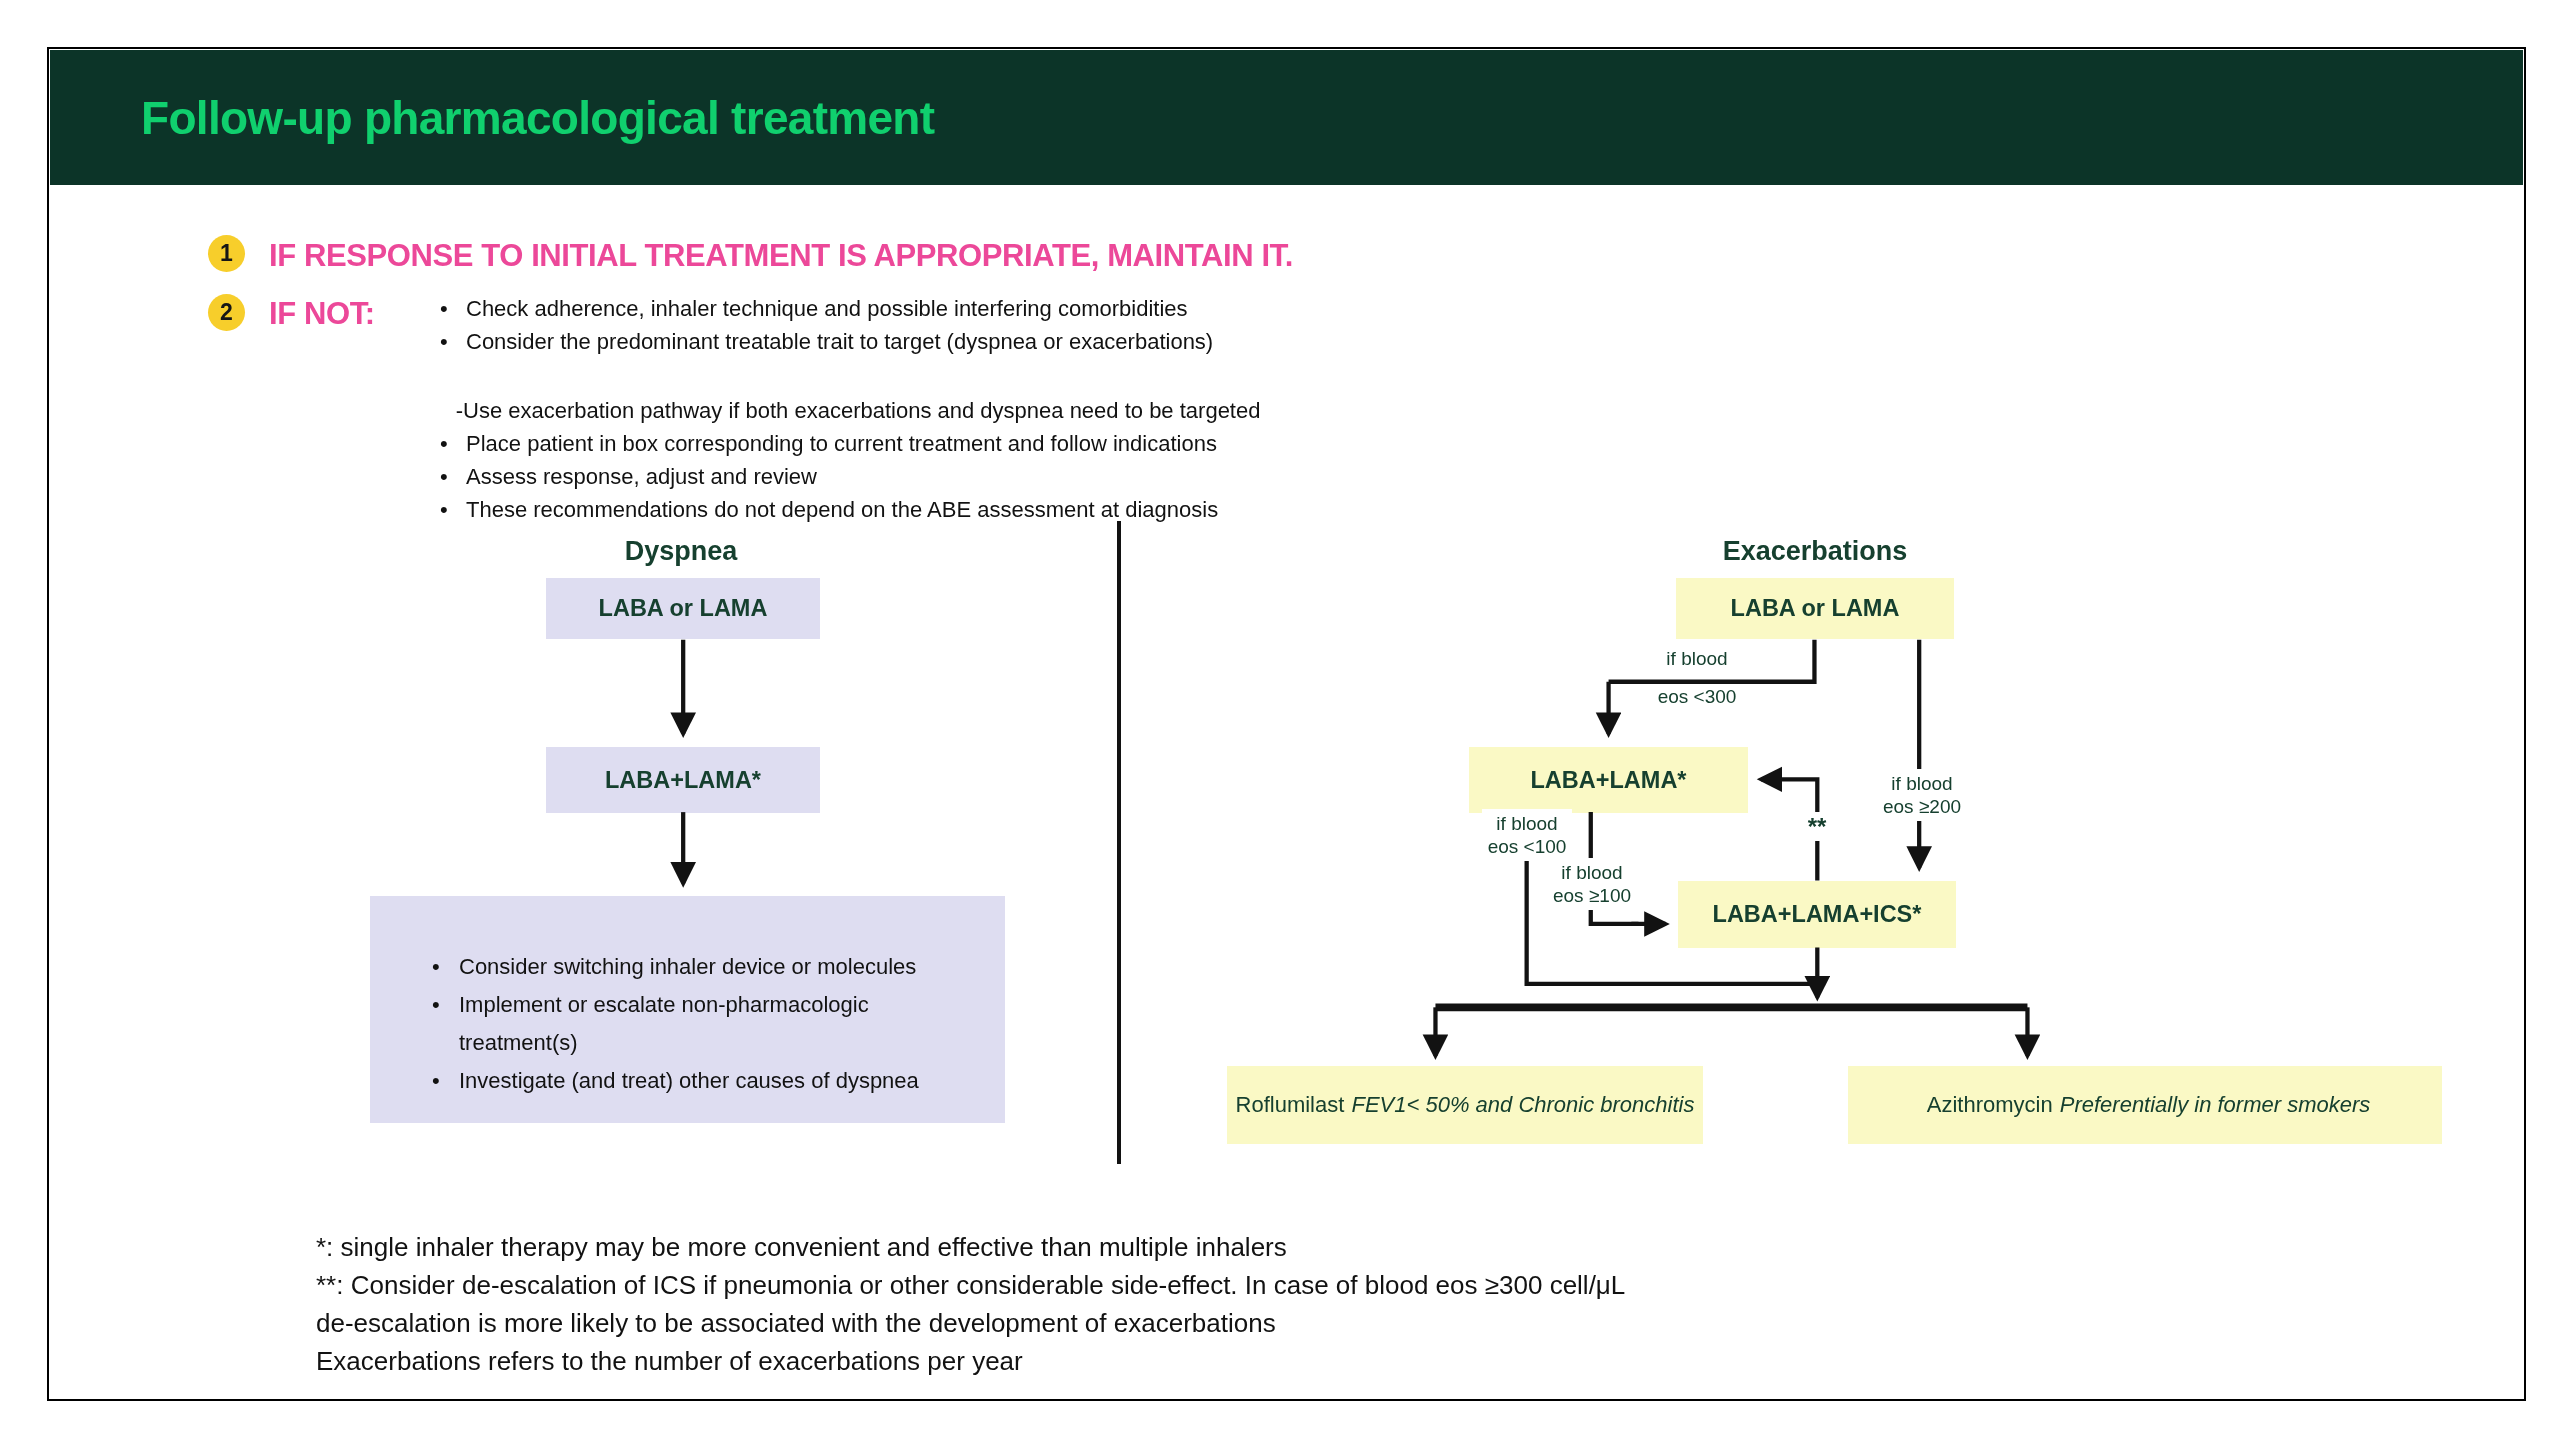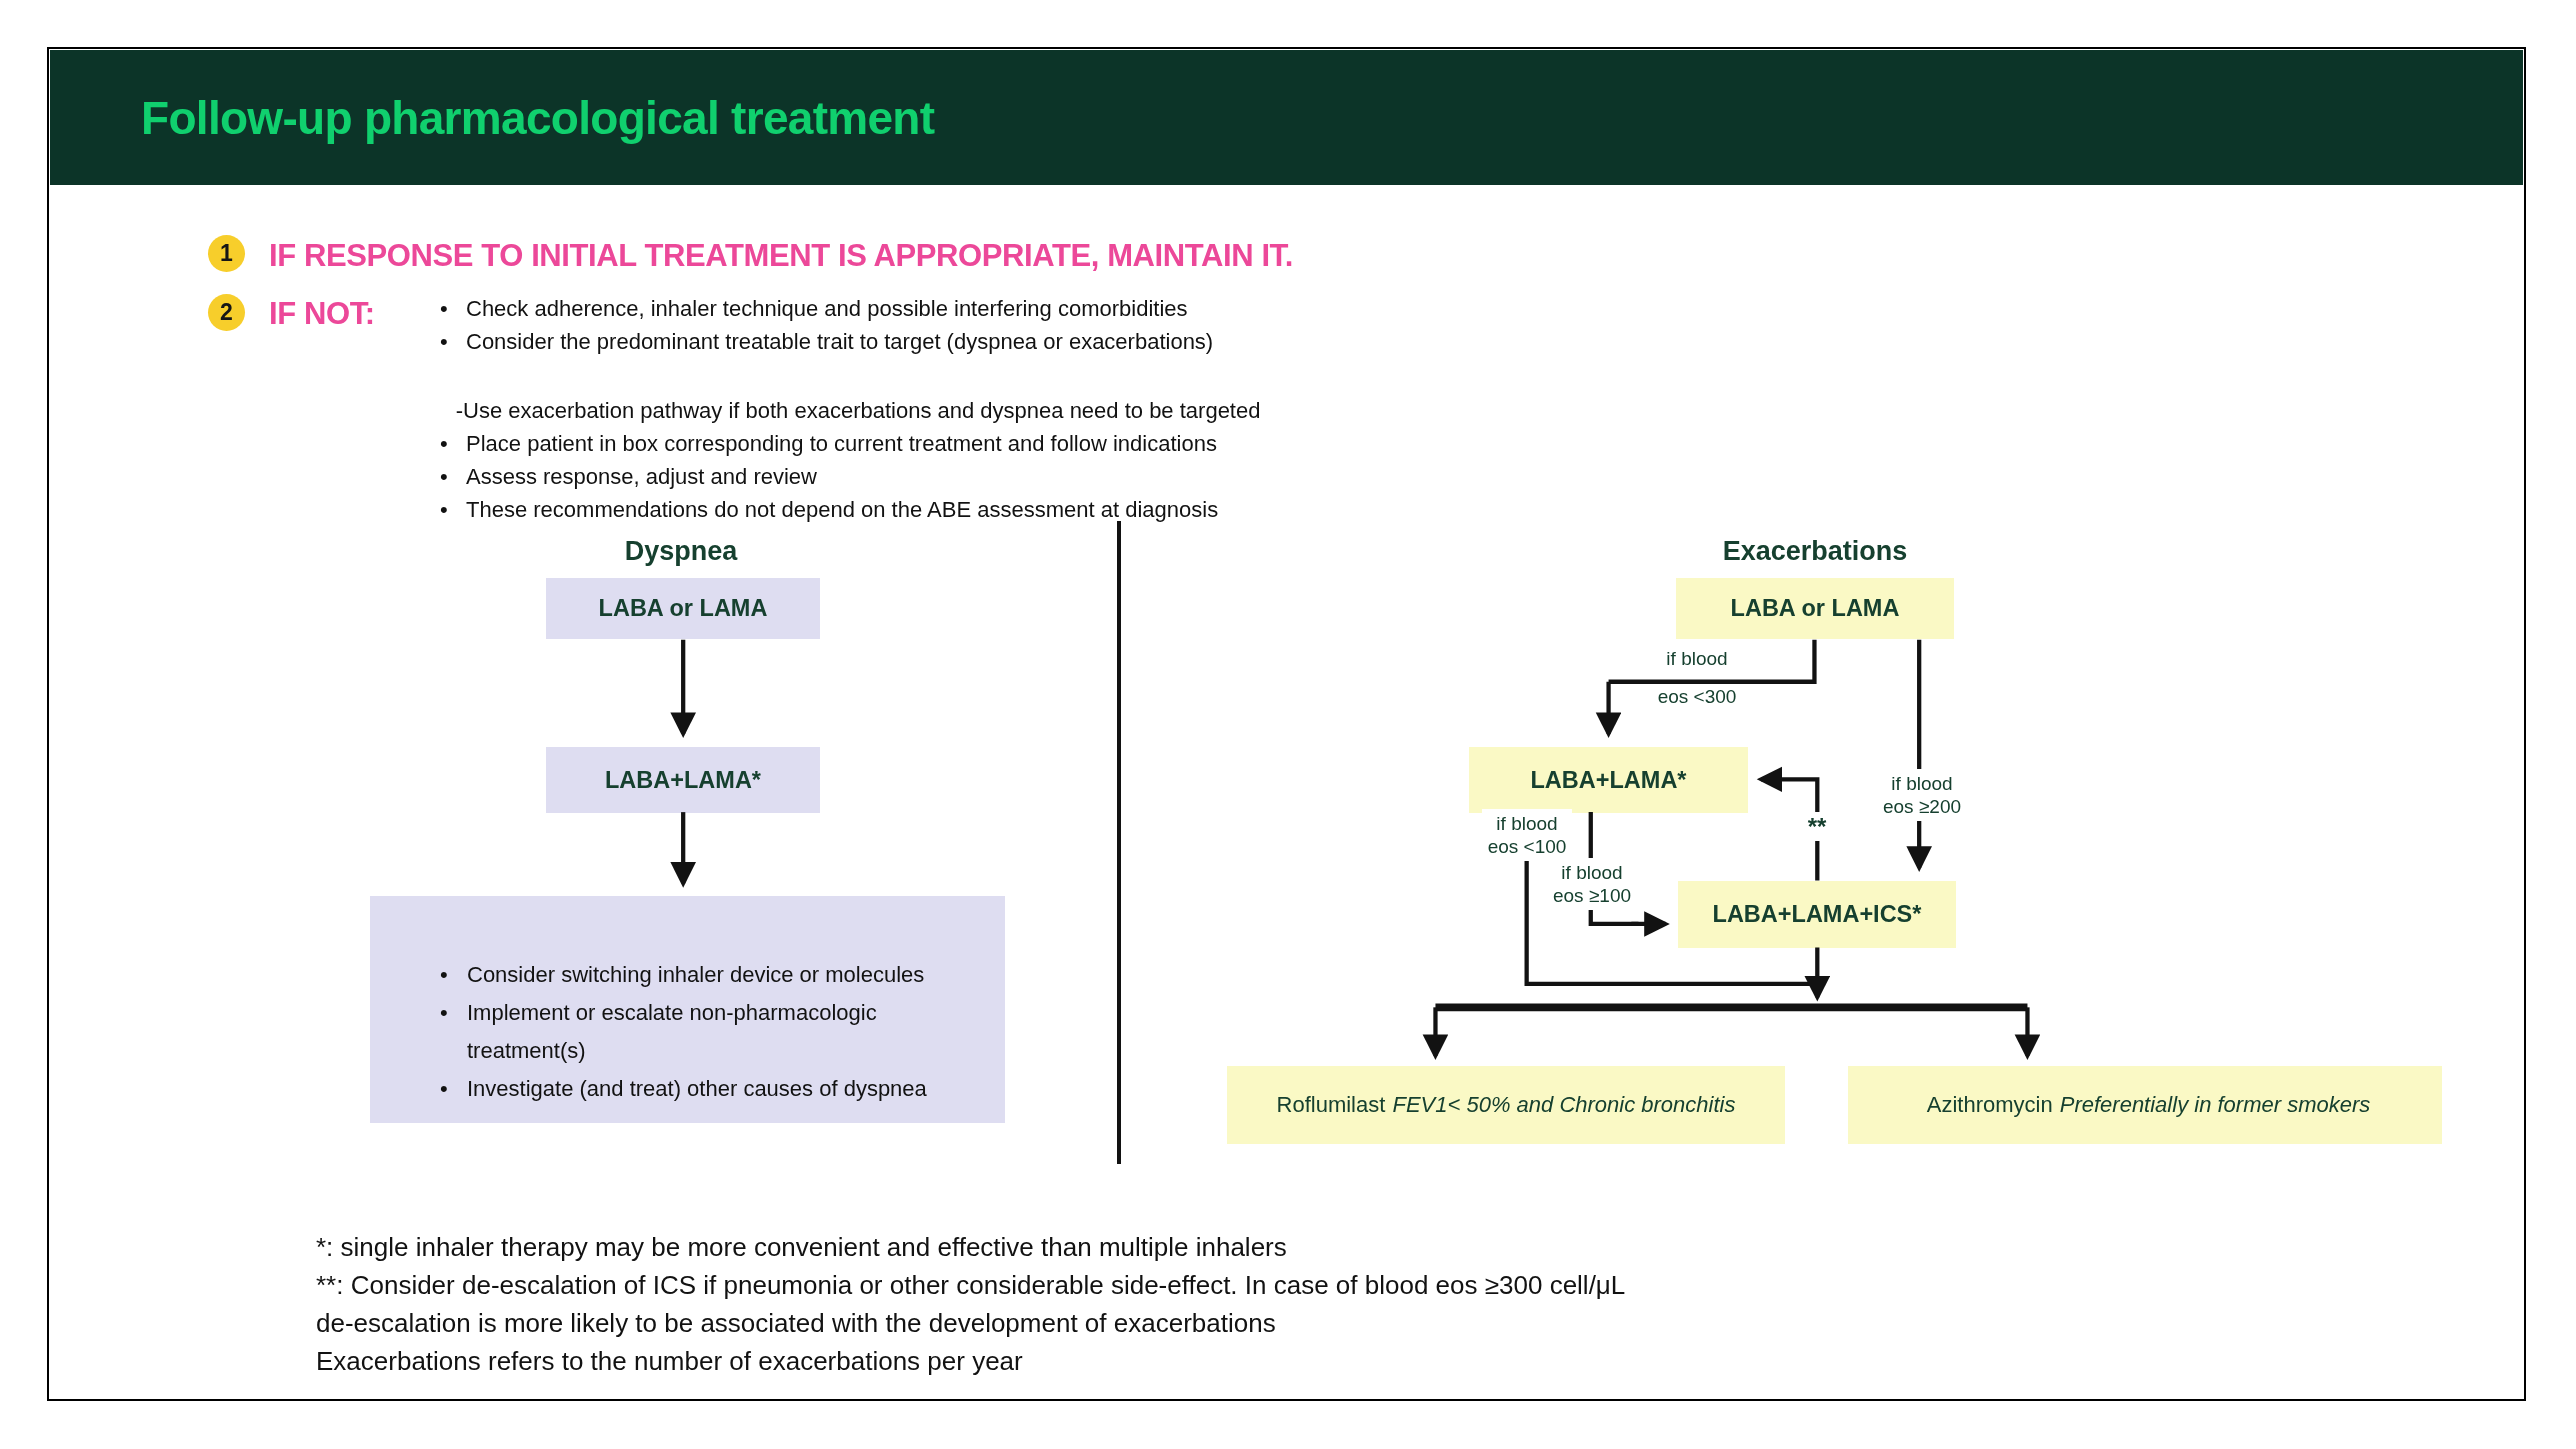--- a/index.html
+++ b/index.html
@@ -35,25 +35,25 @@
   .lav{background:#DEDDF1;}
   .yel{background:#FAF9C5;}
   .bx-d1{left:546px;top:578px;width:274px;height:61px;}
   .bx-d2{left:546px;top:747px;width:274px;height:66px;}
   .bx-d3{left:370px;top:896px;width:635px;height:227px;display:block;}
   .bx-e1{left:1676px;top:578px;width:278px;height:61px;}
   .bx-e2{left:1469px;top:747px;width:279px;height:66px;}
   .bx-e3{left:1678px;top:881px;width:278px;height:67px;}
   .outcome{position:absolute;top:1066px;height:78px;z-index:4;display:flex;align-items:center;justify-content:center;
            background:#FAF9C5;font-size:22px;color:#16402F;font-weight:normal;}
-  .out-left{left:1227px;width:558px;}
+  .out-left{left:1227px;width:476px;}
   .out-right{left:1848px;width:587px;padding-left:7px;}
   .outcome .cond{font-style:italic;margin-left:7.1px;}
 
-  .d3-list{list-style:none;margin:16px;padding:44px 28.5px 0 54px;font-size:22px;line-height:38px;
+  .d3-list{list-style:none;margin:8px;padding:44px 28.5px 0 54px;font-size:22px;line-height:38px;
            font-weight:normal;color:#121212;text-align:left;}
   .d3-list li{position:relative;padding-left:27px;}
   .d3-list li::before{content:"\2022";position:absolute;left:0;}
 
   
   .clabel{position:absolute;z-index:6;transform:translateX(-50%);text-align:center;
           font-size:19px;line-height:23px;color:#16402F;white-space:nowrap;}
   .clabel.bg{background:#ffffff;padding:2.8px 5.7px;}
   .lbl-stars{font-size:24px;font-weight:bold;}
 

